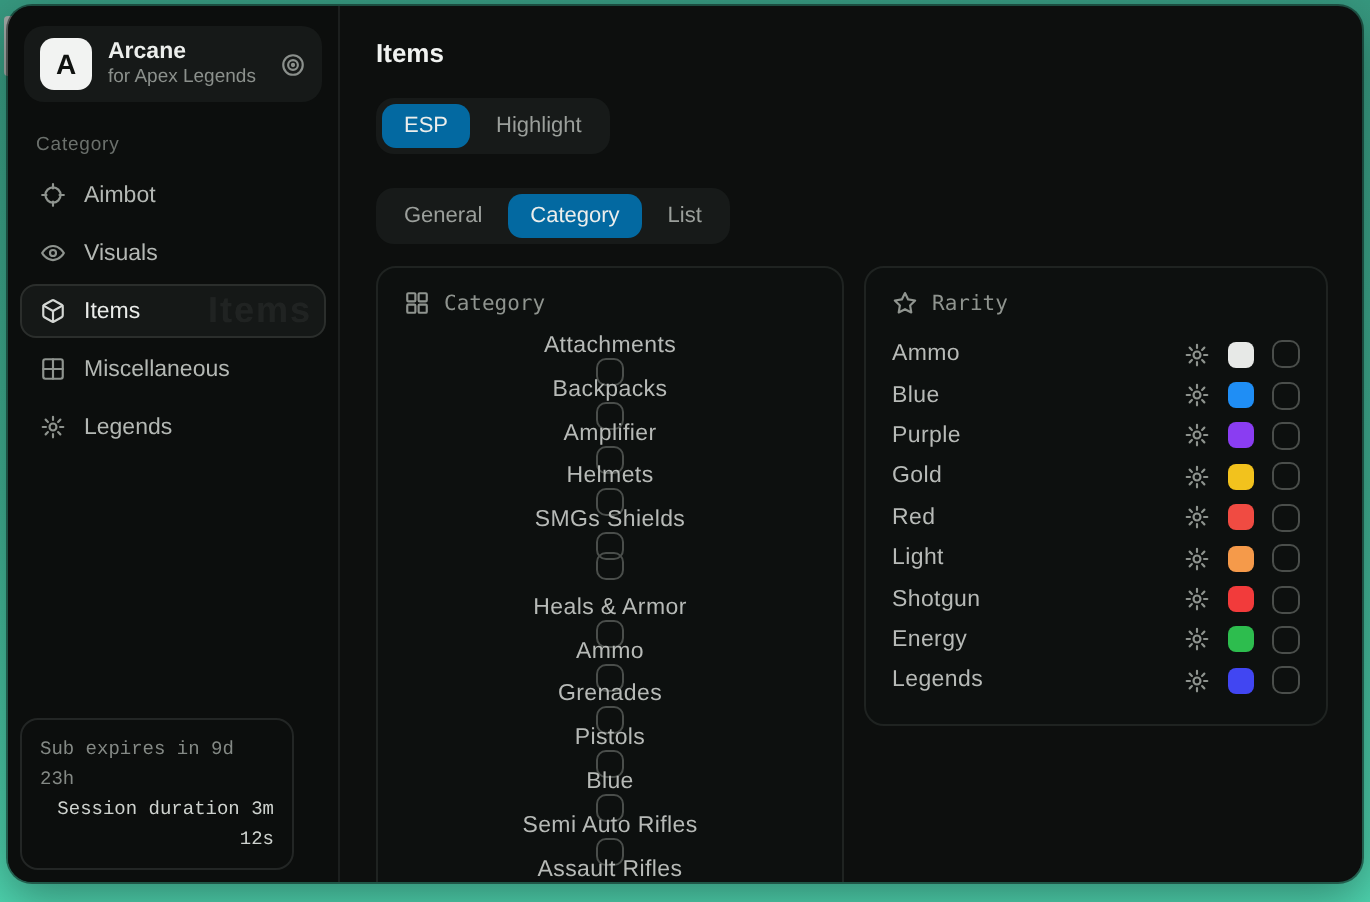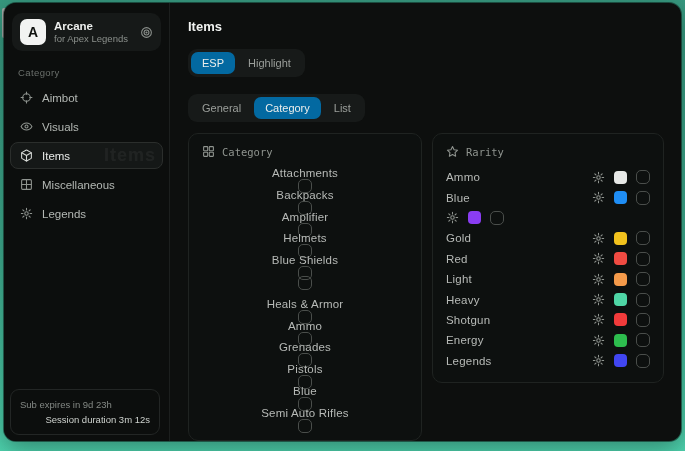--- a/index.html
+++ b/index.html
@@ -26,21 +26,21 @@
   .ico svg { display:block; }
   .app-target { color:#8b908c; }
   .section-label { color:#6b706c; font-size:9.5px; letter-spacing:.4px; margin:10px 0 6px 14px; }
   .nav { display:flex; flex-direction:column; gap:2px; }
   .nav-item { position:relative; display:flex; align-items:center; gap:9px; height:27px; margin:0 6px 0 6px; padding:0 9px; border-radius:8px; border:1px solid transparent; color:#b4b8b4; font-size:11.5px; cursor:default; overflow:hidden; }
   .nav-item .ico { color:#8f948f; }
   .nav-item.active { background:#151817; border-color:#2b2e2c; color:#e9ebe9; }
   .nav-item.active .ico { color:#d4d7d4; }
   .ghost { position:absolute; right:6px; top:2px; font-size:18px; font-weight:bold; color:#ffffff; opacity:.05; letter-spacing:1px; }
   .side-spacer { flex:1; }
-  .sub-box { margin:8px 9px 6px 6px; border:1px solid #232625; border-radius:9px; padding:7px 9px; font-family:Liberation Sans, sans-serif; }
+  .sub-box { margin:8px 22px 6px 6px; border:1px solid #232625; border-radius:9px; padding:7px 9px; font-family:Liberation Mono, monospace; }
   .sub-line1 { color:#848985; font-size:9.5px; line-height:15px; }
   .sub-line2 { color:#ced2ce; font-size:9.5px; line-height:15px;text-align:right; }
   
   .main { flex:1; padding:16px 13px 0 18px; display:flex; flex-direction:column; }
   .page-title { color:#f0f2f0; font-size:13px; font-weight:bold; margin-bottom:15px; }
   .segbar { display:inline-flex; align-self:flex-start; background:#171a19; border-radius:9px; padding:3px; gap:2px; margin-bottom:17px; }
   .seg { border:none; background:transparent; color:#9b9f9b; font-family:inherit; font-size:11px; padding:5px 11px; border-radius:7px; cursor:pointer; }
   .seg.on { background:#0369a1; color:#eceeec; font-weight:normal; }
   .tabbar { margin-bottom:11px; }
   .panels { display:flex; gap:10px; align-items:flex-start; }
@@ -171,21 +171,21 @@
             </div>
             <div class="c-row">
               <span class="row-label">Amplifier</span>
               <span class="checkbox"></span>
             </div>
             <div class="c-row">
               <span class="row-label">Helmets</span>
               <span class="checkbox"></span>
             </div>
             <div class="c-row">
-              <span class="row-label">Blue Shields</span>
+              <span class="row-label">SMGs Shields</span>
               <span class="checkbox"></span>
             </div>
             <div class="c-row">
               <span class="checkbox"></span>
             </div>
             <div class="c-row">
               <span class="row-label">Heals &amp; Armor</span>
               <span class="checkbox"></span>
             </div>
             <div class="c-row">
@@ -199,20 +199,24 @@
             <div class="c-row">
               <span class="row-label">Pistols</span>
               <span class="checkbox"></span>
             </div>
             <div class="c-row">
               <span class="row-label">Blue</span>
               <span class="checkbox"></span>
             </div>
             <div class="c-row">
               <span class="row-label">Semi Auto Rifles</span>
+              <span class="checkbox"></span>
+            </div>
+            <div class="c-row">
+              <span class="row-label">Assault Rifles</span>
               <span class="checkbox"></span>
             </div>
           </div>
       </div>
       <div class="panel panel-rar">
         <div class="panel-head">
           <span class="ico">
               <svg width="13" height="13" viewBox="0 0 24 24" fill="none" stroke="currentColor" stroke-width="2" stroke-linecap="round" stroke-linejoin="round">
                 <path d="M12 2.8l2.9 5.9 6.5.95-4.7 4.6 1.1 6.45L12 17.7l-5.8 3 1.1-6.45-4.7-4.6 6.5-.95z"></path>
               </svg>
@@ -244,20 +248,21 @@
                       <circle cx="12" cy="12" r="3.2"></circle>
                       <path d="M12 2.5v3M12 18.5v3M2.5 12h3M18.5 12h3M5.2 5.2l2.1 2.1M16.7 16.7l2.1 2.1M18.8 5.2l-2.1 2.1M7.3 16.7l-2.1 2.1"></path>
                     </svg>
                   </span>
                 </button>
                 <span class="swatch" style="background: rgb(31, 142, 245);"></span>
                 <span class="checkbox"></span>
               </span>
             </div>
             <div class="r-row">
+              <span class="row-label">Purple</span>
               <span class="r-controls">
                 <button class="gear-btn">
                   <span class="ico">
                     <svg width="13" height="13" viewBox="0 0 24 24" fill="none" stroke="currentColor" stroke-width="2" stroke-linecap="round" stroke-linejoin="round">
                       <circle cx="12" cy="12" r="3.2"></circle>
                       <path d="M12 2.5v3M12 18.5v3M2.5 12h3M18.5 12h3M5.2 5.2l2.1 2.1M16.7 16.7l2.1 2.1M18.8 5.2l-2.1 2.1M7.3 16.7l-2.1 2.1"></path>
                     </svg>
                   </span>
                 </button>
                 <span class="swatch" style="background: rgb(138, 61, 242);"></span>
@@ -299,35 +304,20 @@
               <span class="r-controls">
                 <button class="gear-btn">
                   <span class="ico">
                     <svg width="13" height="13" viewBox="0 0 24 24" fill="none" stroke="currentColor" stroke-width="2" stroke-linecap="round" stroke-linejoin="round">
                       <circle cx="12" cy="12" r="3.2"></circle>
                       <path d="M12 2.5v3M12 18.5v3M2.5 12h3M18.5 12h3M5.2 5.2l2.1 2.1M16.7 16.7l2.1 2.1M18.8 5.2l-2.1 2.1M7.3 16.7l-2.1 2.1"></path>
                     </svg>
                   </span>
                 </button>
                 <span class="swatch" style="background: rgb(245, 154, 74);"></span>
-                <span class="checkbox"></span>
-              </span>
-            </div>
-            <div class="r-row">
-              <span class="row-label">Heavy</span>
-              <span class="r-controls">
-                <button class="gear-btn">
-                  <span class="ico">
-                    <svg width="13" height="13" viewBox="0 0 24 24" fill="none" stroke="currentColor" stroke-width="2" stroke-linecap="round" stroke-linejoin="round">
-                      <circle cx="12" cy="12" r="3.2"></circle>
-                      <path d="M12 2.5v3M12 18.5v3M2.5 12h3M18.5 12h3M5.2 5.2l2.1 2.1M16.7 16.7l2.1 2.1M18.8 5.2l-2.1 2.1M7.3 16.7l-2.1 2.1"></path>
-                    </svg>
-                  </span>
-                </button>
-                <span class="swatch" style="background: rgb(79, 214, 166);"></span>
                 <span class="checkbox"></span>
               </span>
             </div>
             <div class="r-row">
               <span class="row-label">Shotgun</span>
               <span class="r-controls">
                 <button class="gear-btn">
                   <span class="ico">
                     <svg width="13" height="13" viewBox="0 0 24 24" fill="none" stroke="currentColor" stroke-width="2" stroke-linecap="round" stroke-linejoin="round">
                       <circle cx="12" cy="12" r="3.2"></circle>

